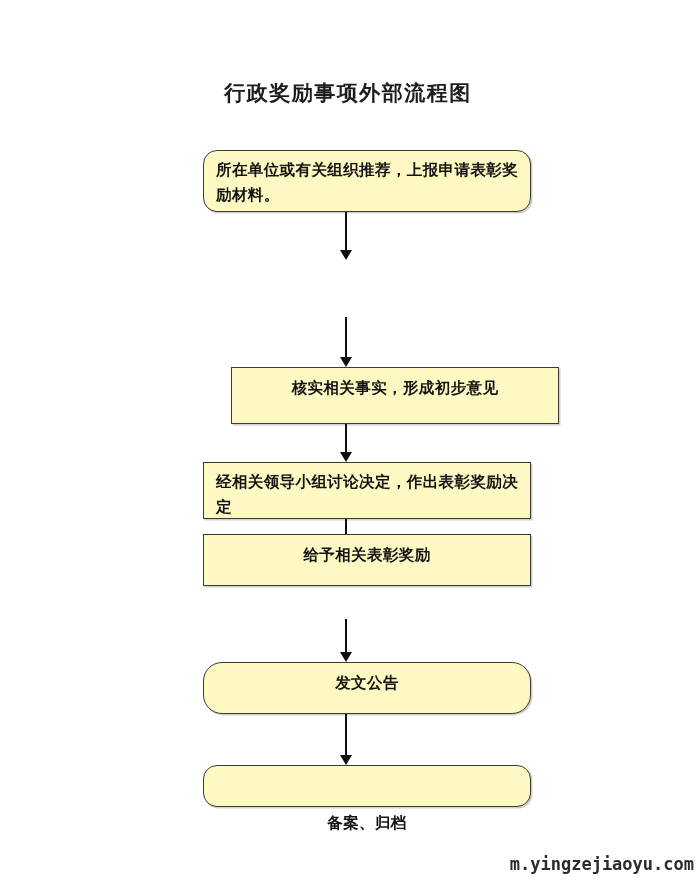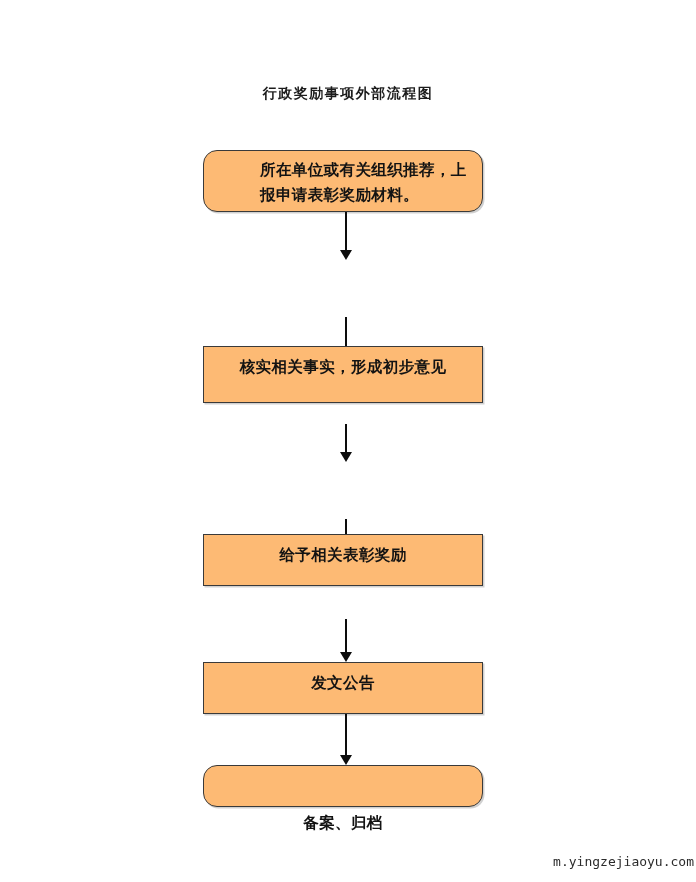--- a/index.html
+++ b/index.html
@@ -23,41 +23,40 @@
     height: 882px;
     background: #ffffff;
   }
 
   .chart-title {
     position: absolute;
     left: 0;
     top: 79px;
     width: 696px;
     text-align: center;
-    font-size: 14px;
+    font-size: 21px;
     font-weight: bold;
     color: #1c1c1c;
     letter-spacing: 1.5px;
     line-height: 28px;
   }
 
   .node {
     position: absolute;
     left: 203px;
-    width: 280px;
+    width: 328px;
     box-sizing: border-box;
-    background: #fdba74;
+    background: #fef9c3;
     border: 1.6px solid #3a3a3a;
     box-shadow: 1.5px 1.5px 0 0 rgba(120,120,120,0.35);
     font-size: 15.5px;
     font-weight: bold;
     color: #131313;
     line-height: 25px;
     letter-spacing: 0.4px;
-    padding-left: 44px;
   }
 
   .node.rounded {
     border-radius: 14px;
   }
 
   .node .node-text {
     display: block;
     padding: 7px 11px 0 12px;
   }
@@ -72,24 +71,24 @@
   }
 
   .node.centered.mid .node-text {
     top: 13px;
     margin-top: 32px;
   }
 
   
   #node-0 { top: 150px; height: 62px; }
   #node-1 { top: 260px; height: 57px; }
-  #node-2 { top: 346px; height: 57px; }
+  #node-2 { top: 367px; height: 57px; margin-left: 28px; }
   #node-3 { top: 462px; height: 57px; }
   #node-4 { top: 534px; height: 52px; }
-  #node-5 { top: 662px; height: 52px; }
+  #node-5 { top: 662px; height: 52px; border-radius: 19px; }
   #node-6 { top: 765px; height: 42px; }
 
   
   .connector {
     position: absolute;
     left: 340px;
     width: 12px;
   }
   .connector .shaft {
     position: absolute;
@@ -130,22 +129,22 @@
 
   #conn-5 { top: 714px; height: 51px; }
   #conn-5 .shaft { height: 43px; }
   #conn-5 .head { top: 41px; }
 
   .watermark {
     position: absolute;
     right: 2px;
     top: 854px;
     font-family: "DejaVu Sans Mono", "Liberation Mono", monospace;
-    font-size: 13px;
-    font-weight: normal;
+    font-size: 17px;
+    font-weight: bold;
     color: #2b2b2b;
     letter-spacing: 0px;
     white-space: nowrap;
   }
 </style>
 </head>
 <body>
 
 <div id="flowchart-page">
 
@@ -168,20 +167,23 @@
 
   <div class="node centered" id="node-2">
     <span class="node-text">核实相关事实，形成初步意见</span>
   </div>
 
   <div class="connector" id="conn-2">
     <div class="shaft"></div>
     <div class="head"></div>
   </div>
 
+  <div class="node" id="node-3">
+    <span class="node-text">经相关领导小组讨论决定，作出表彰奖励决定</span>
+  </div>
 
   <div class="connector" id="conn-3">
     <div class="shaft"></div>
     <div class="head"></div>
   </div>
 
   <div class="node centered" id="node-4">
     <span class="node-text">给予相关表彰奖励</span>
   </div>
 

